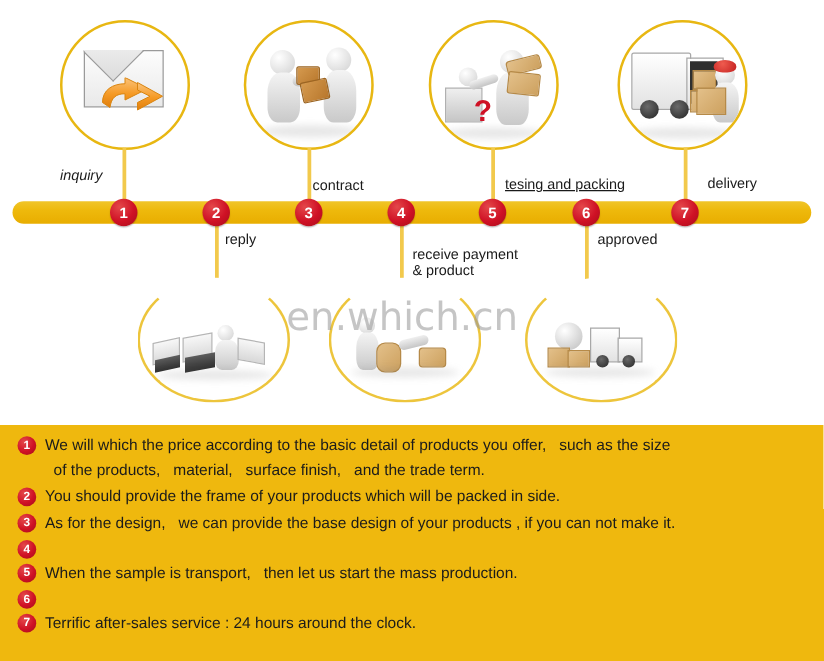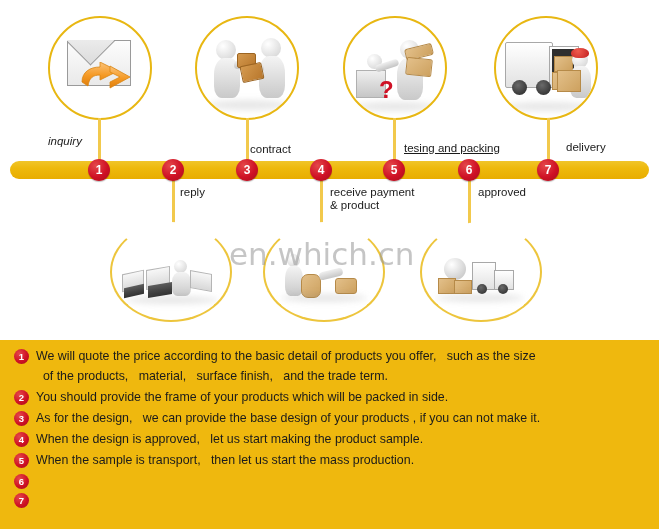--- a/index.html
+++ b/index.html
@@ -313,21 +313,21 @@
   <div class="marker" style="left:394px; top:170px;">5</div>
   <div class="marker" style="left:469px; top:170px;">6</div>
   <div class="marker" style="left:548px; top:170px;">7</div>
 
   <div class="stage-label" style="left:48px;  top:135px;font-style:italic;">inquiry</div>
   <div class="stage-label" style="left:250px; top:143px;">contract</div>
   <div class="stage-label" style="left:404px; top:142px;text-decoration:underline;">tesing and packing</div>
   <div class="stage-label" style="left:566px; top:141px;">delivery</div>
 
   <div class="stage-label" style="left:180px; top:186px;">reply</div>
-  <div class="stage-label" style="left:330px; top:186px;">receive payment
+  <div class="stage-label" style="left:330px; top:198px;">receive payment
 &amp; product</div>
   <div class="stage-label" style="left:478px; top:186px;">approved</div>
 
   <div class="circle-bottom" style="left:110px; top:222px;">
     <div class="laptop" style="left:10px; top:48px; width:20px; height:16px; transform:skewY(-12deg);"></div>
     <div class="laptop-dark" style="left:12px; top:62px; width:20px; height:10px; transform:skewY(-12deg);"></div>
     <div class="laptop" style="left:34px; top:44px; width:22px; height:18px; transform:skewY(-10deg);"></div>
     <div class="laptop-dark" style="left:36px; top:60px; width:24px; height:12px; transform:skewY(-10deg);"></div>
     <div class="fig-head" style="left:62px; top:36px; width:13px; height:13px;"></div>
     <div class="fig-body" style="left:60px; top:48px; width:19px; height:24px;"></div>
@@ -355,48 +355,48 @@
     <div class="shadow-blur" style="left:14px; top:70px; width:88px; height:8px;"></div>
   </div>
 
   <div class="watermark">en.which.cn</div>
 
   <div class="notes-panel">
     <div class="notes-list">
 
       <div class="note-row">
         <div class="note-num">1</div>
-        <div class="note-text">We will quote the price according to the basic detail of products you offer,   such as the size
+        <div class="note-text">We will which the price according to the basic detail of products you offer,   such as the size
   of the products,   material,   surface finish,   and the trade term.</div>
       </div>
 
       <div class="note-row">
         <div class="note-num">2</div>
         <div class="note-text">You should provide the frame of your products which will be packed in side.</div>
       </div>
 
       <div class="note-row">
         <div class="note-num">3</div>
         <div class="note-text">As for the design,   we can provide the base design of your products , if you can not make it.</div>
       </div>
 
       <div class="note-row">
         <div class="note-num">4</div>
-        <div class="note-text">When the design is approved,   let us start making the product sample.</div>
       </div>
 
       <div class="note-row">
         <div class="note-num">5</div>
         <div class="note-text">When the sample is transport,   then let us start the mass production.</div>
       </div>
 
       <div class="note-row">
         <div class="note-num">6</div>
       </div>
 
       <div class="note-row">
         <div class="note-num">7</div>
+        <div class="note-text">Terrific after-sales service : 24 hours around the clock.</div>
       </div>
 
     </div>
   </div>
 
 </div>
 
 </body></html>

